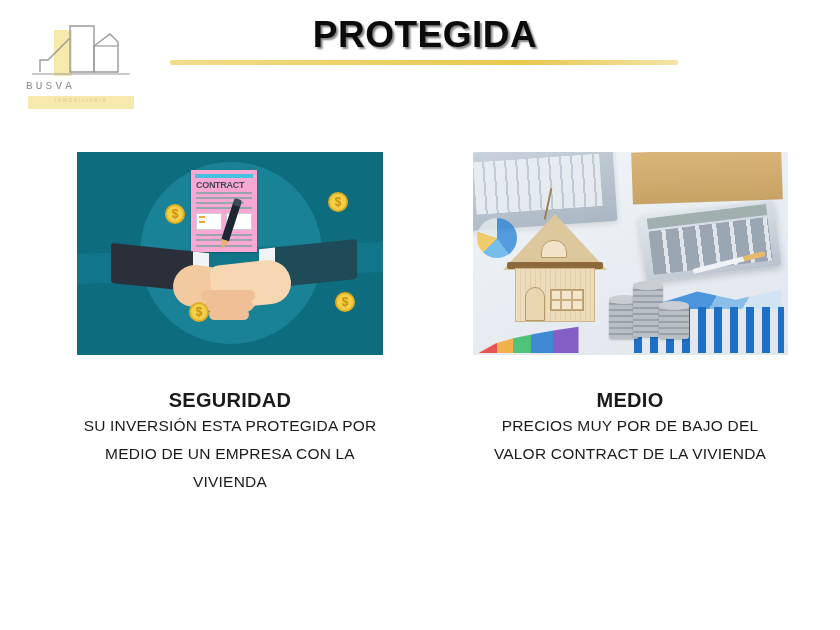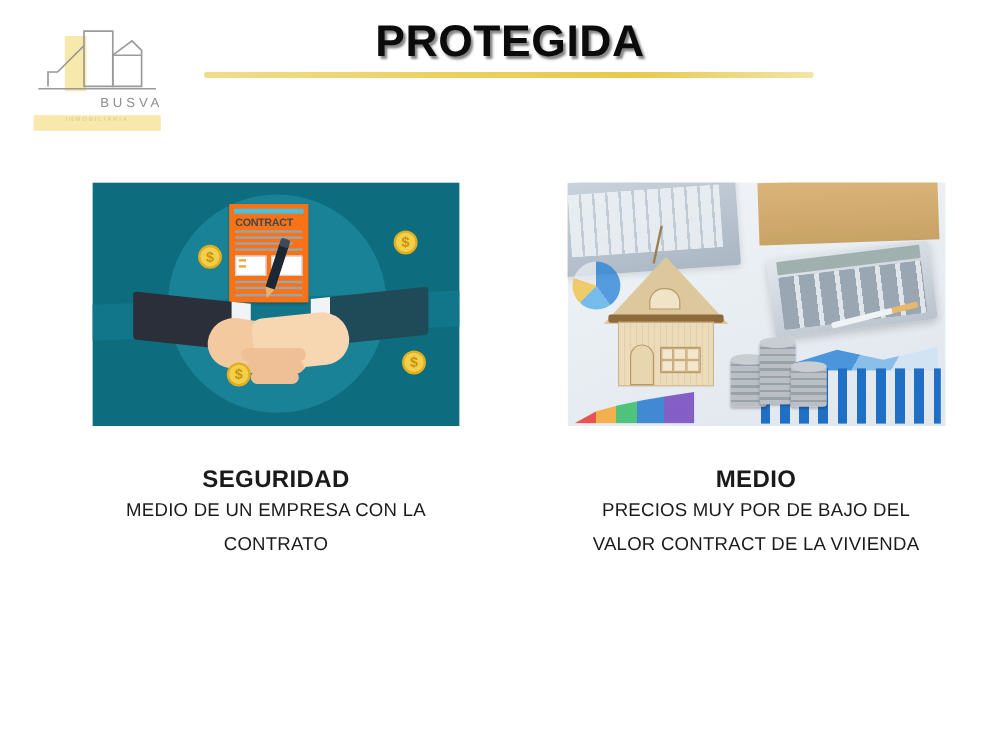--- a/index.html
+++ b/index.html
@@ -35,25 +35,25 @@
     left: 0;
     top: 0;
     width: 110px;
     height: 56px;
   }
   .logo-name {
     position: absolute;
     left: 0;
     top: 56px;
     width: 110px;
-    text-align: right;
+    text-align: left;
     font-size: 11px;
     letter-spacing: 3.2px;
     color: #8e8e8e;
-    font-family: Liberation Sans, sans-serif;
+    font-family: Liberation Mono, monospace;
   }
   .logo-sub-wrap {
     position: absolute;
     left: 2px;
     top: 72px;
     width: 106px;
     height: 13px;
     background: #f7e9ab;
     border-radius: 1px;
   }
@@ -162,21 +162,21 @@
   .coin-2 { left: 251px; top: 40px; }
   .coin-3 { left: 258px; top: 140px; }
   .coin-4 { left: 112px; top: 150px; }
 
   .doc {
     position: absolute;
     left: 114px;
     top: 18px;
     width: 66px;
     height: 82px;
-    background: #f97316;
+    background: #f9a8d4;
     box-shadow: 0 1px 2px rgba(0,0,0,0.25);
   }
   .doc-head {
     position: absolute;
     left: 4px; top: 4px;
     width: 58px; height: 4px;
     background: #46c2e0;
   }
   .doc-title {
     position: absolute;
@@ -651,22 +651,23 @@
       </div>
 
       <div class="ph-stack st1"></div>
       <div class="ph-stack st2"></div>
       <div class="ph-stack st3"></div>
     </div>
   </div>
 
   <div class="caption cap-left">
     <div class="cap-head">SEGURIDAD</div>
+    <div class="cap-body">SU INVERSIÓN ESTA PROTEGIDA POR</div>
     <div class="cap-body">MEDIO DE UN EMPRESA CON LA</div>
-    <div class="cap-body">CONTRATO</div>
+    <div class="cap-body">VIVIENDA</div>
   </div>
 
   <div class="caption cap-right">
     <div class="cap-head">MEDIO</div>
     <div class="cap-body">PRECIOS MUY POR DE BAJO DEL</div>
     <div class="cap-body">VALOR CONTRACT DE LA VIVIENDA</div>
   </div>
 
 </div>
 

